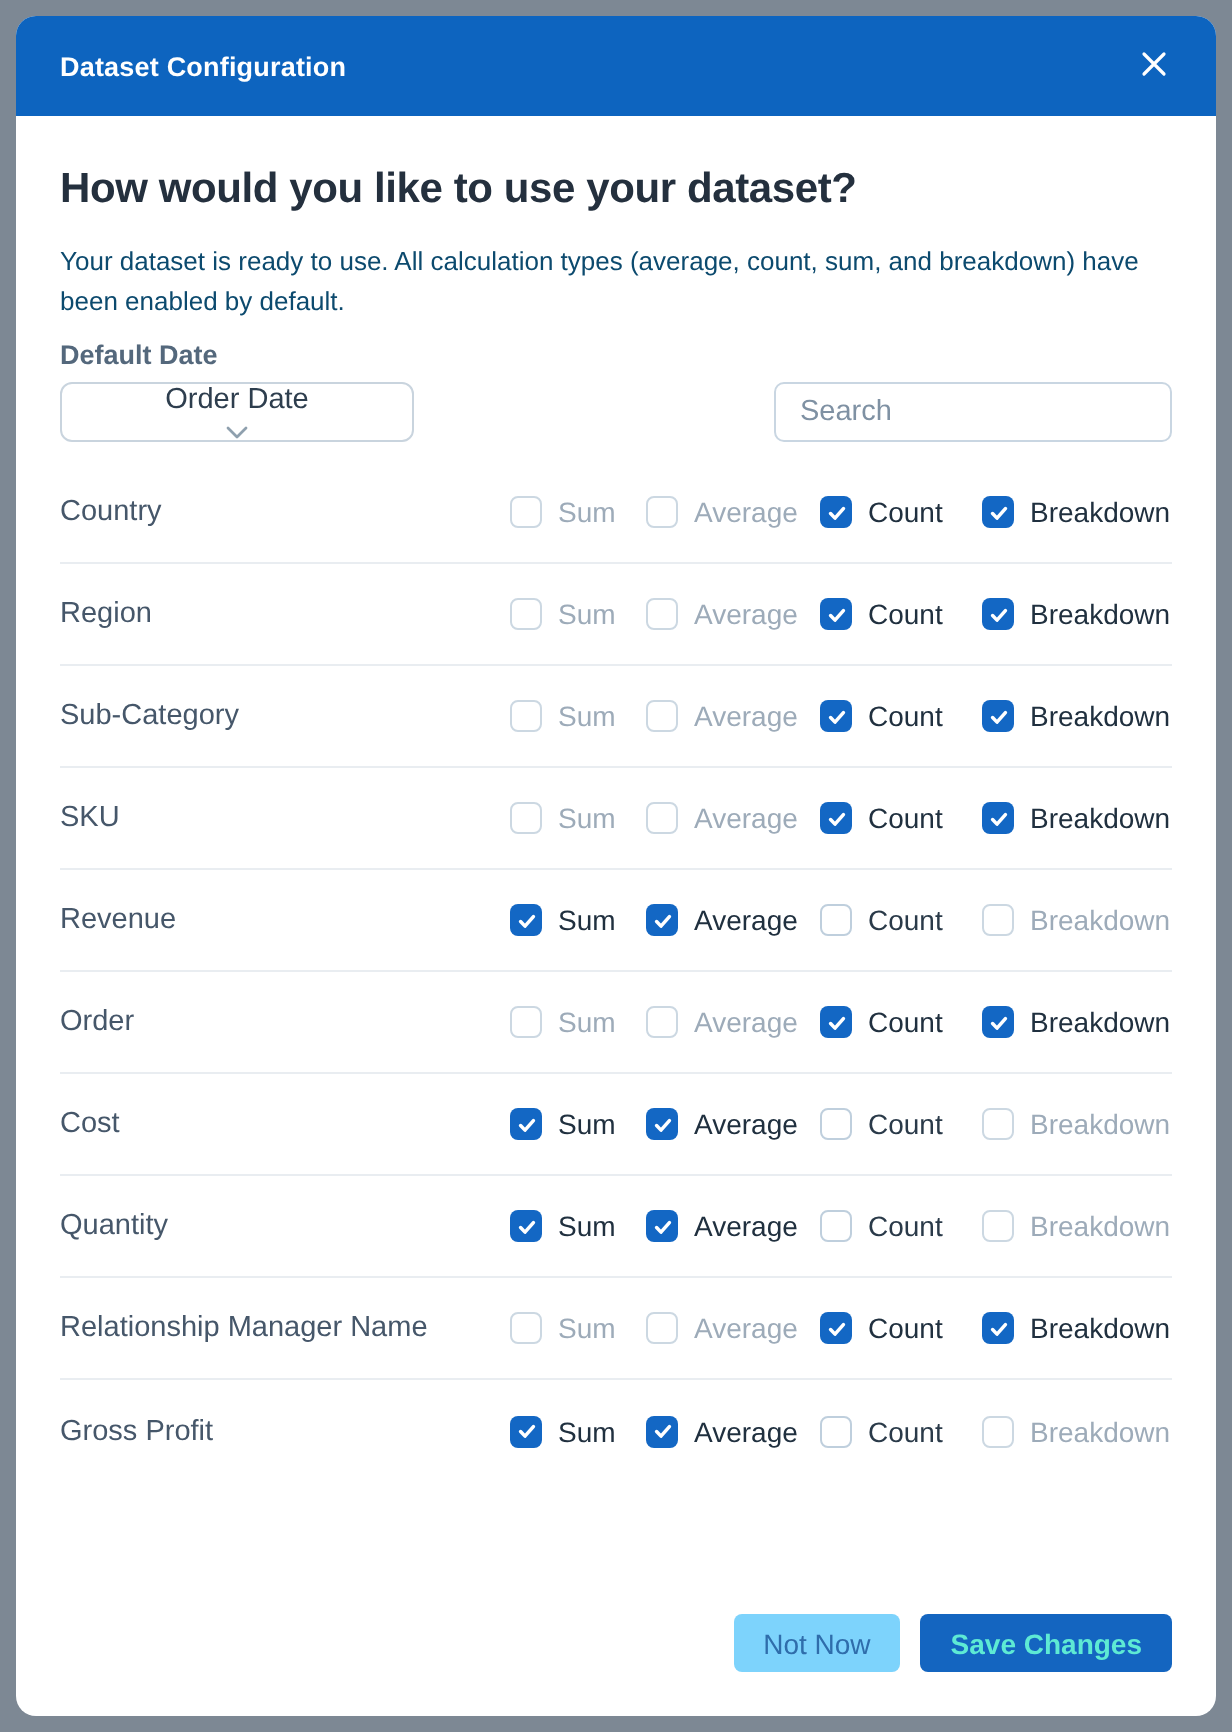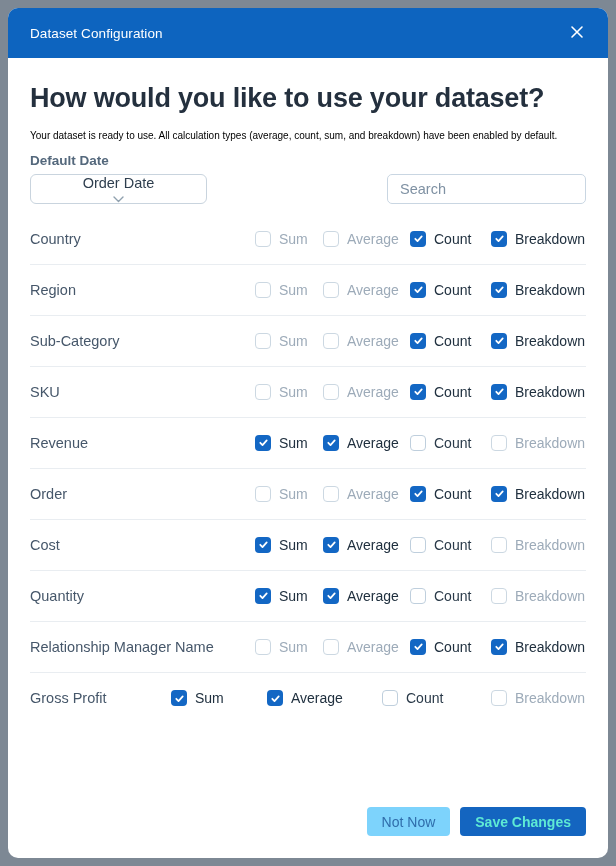--- a/index.html
+++ b/index.html
@@ -24,49 +24,49 @@
     flex: 0 0 50px;
     background: #0d64bf;
     display: flex;
     align-items: center;
     justify-content: space-between;
     padding: 0 22px;
   }
   .modal-header-title {
     color: #ffffff;
     font-size: 13.5px;
-    font-weight: normal;
+    font-weight: bold;
     letter-spacing: 0.1px;
   }
   .close-btn {
     color: #ffffff;
     font-size: 17px;
     line-height: 1;
     cursor: pointer;
     padding: 2px;
     font-weight: normal;
   }
   .modal-body {
     flex: 1;
     padding: 0 22px;
     display: flex;
     flex-direction: column;
   }
   h1.heading {
     margin-top: 25px;
-    font-size: 27px;
+    font-size: 21px;
     font-weight: bold;
     color: #24303e;
     letter-spacing: -0.2px;
   }
   .para {
     margin-top: 14px;
-    font-size: 10px;
+    font-size: 13px;
     line-height: 1.55;
-    color: #000000;
+    color: #0c4a6e;
     max-width: 560px;
   }
   .para + .para { margin-top: 22px; }
   .dd-label {
     margin-top: 9px;
     font-size: 13.5px;
     font-weight: bold;
     color: #54687c;
   }
   .controls {
@@ -108,21 +108,21 @@
   .rows {
     margin-top: 10px;
   }
   .row {
     height: 51px;
     display: grid;
     grid-template-columns: 1fr 68px 87px 81px 95px;
     align-items: center;
     border-bottom: 1px solid #e9edf1;
   }
-  .row:last-child { border-bottom: none; gap: 28px; }
+  .row:last-child { border-bottom: none; }
   .row-label {
     font-size: 14.5px;
     color: #46576a;
   }
   .cb-cell {
     display: flex;
     align-items: center;
     gap: 8px;
     cursor: pointer;
   }

